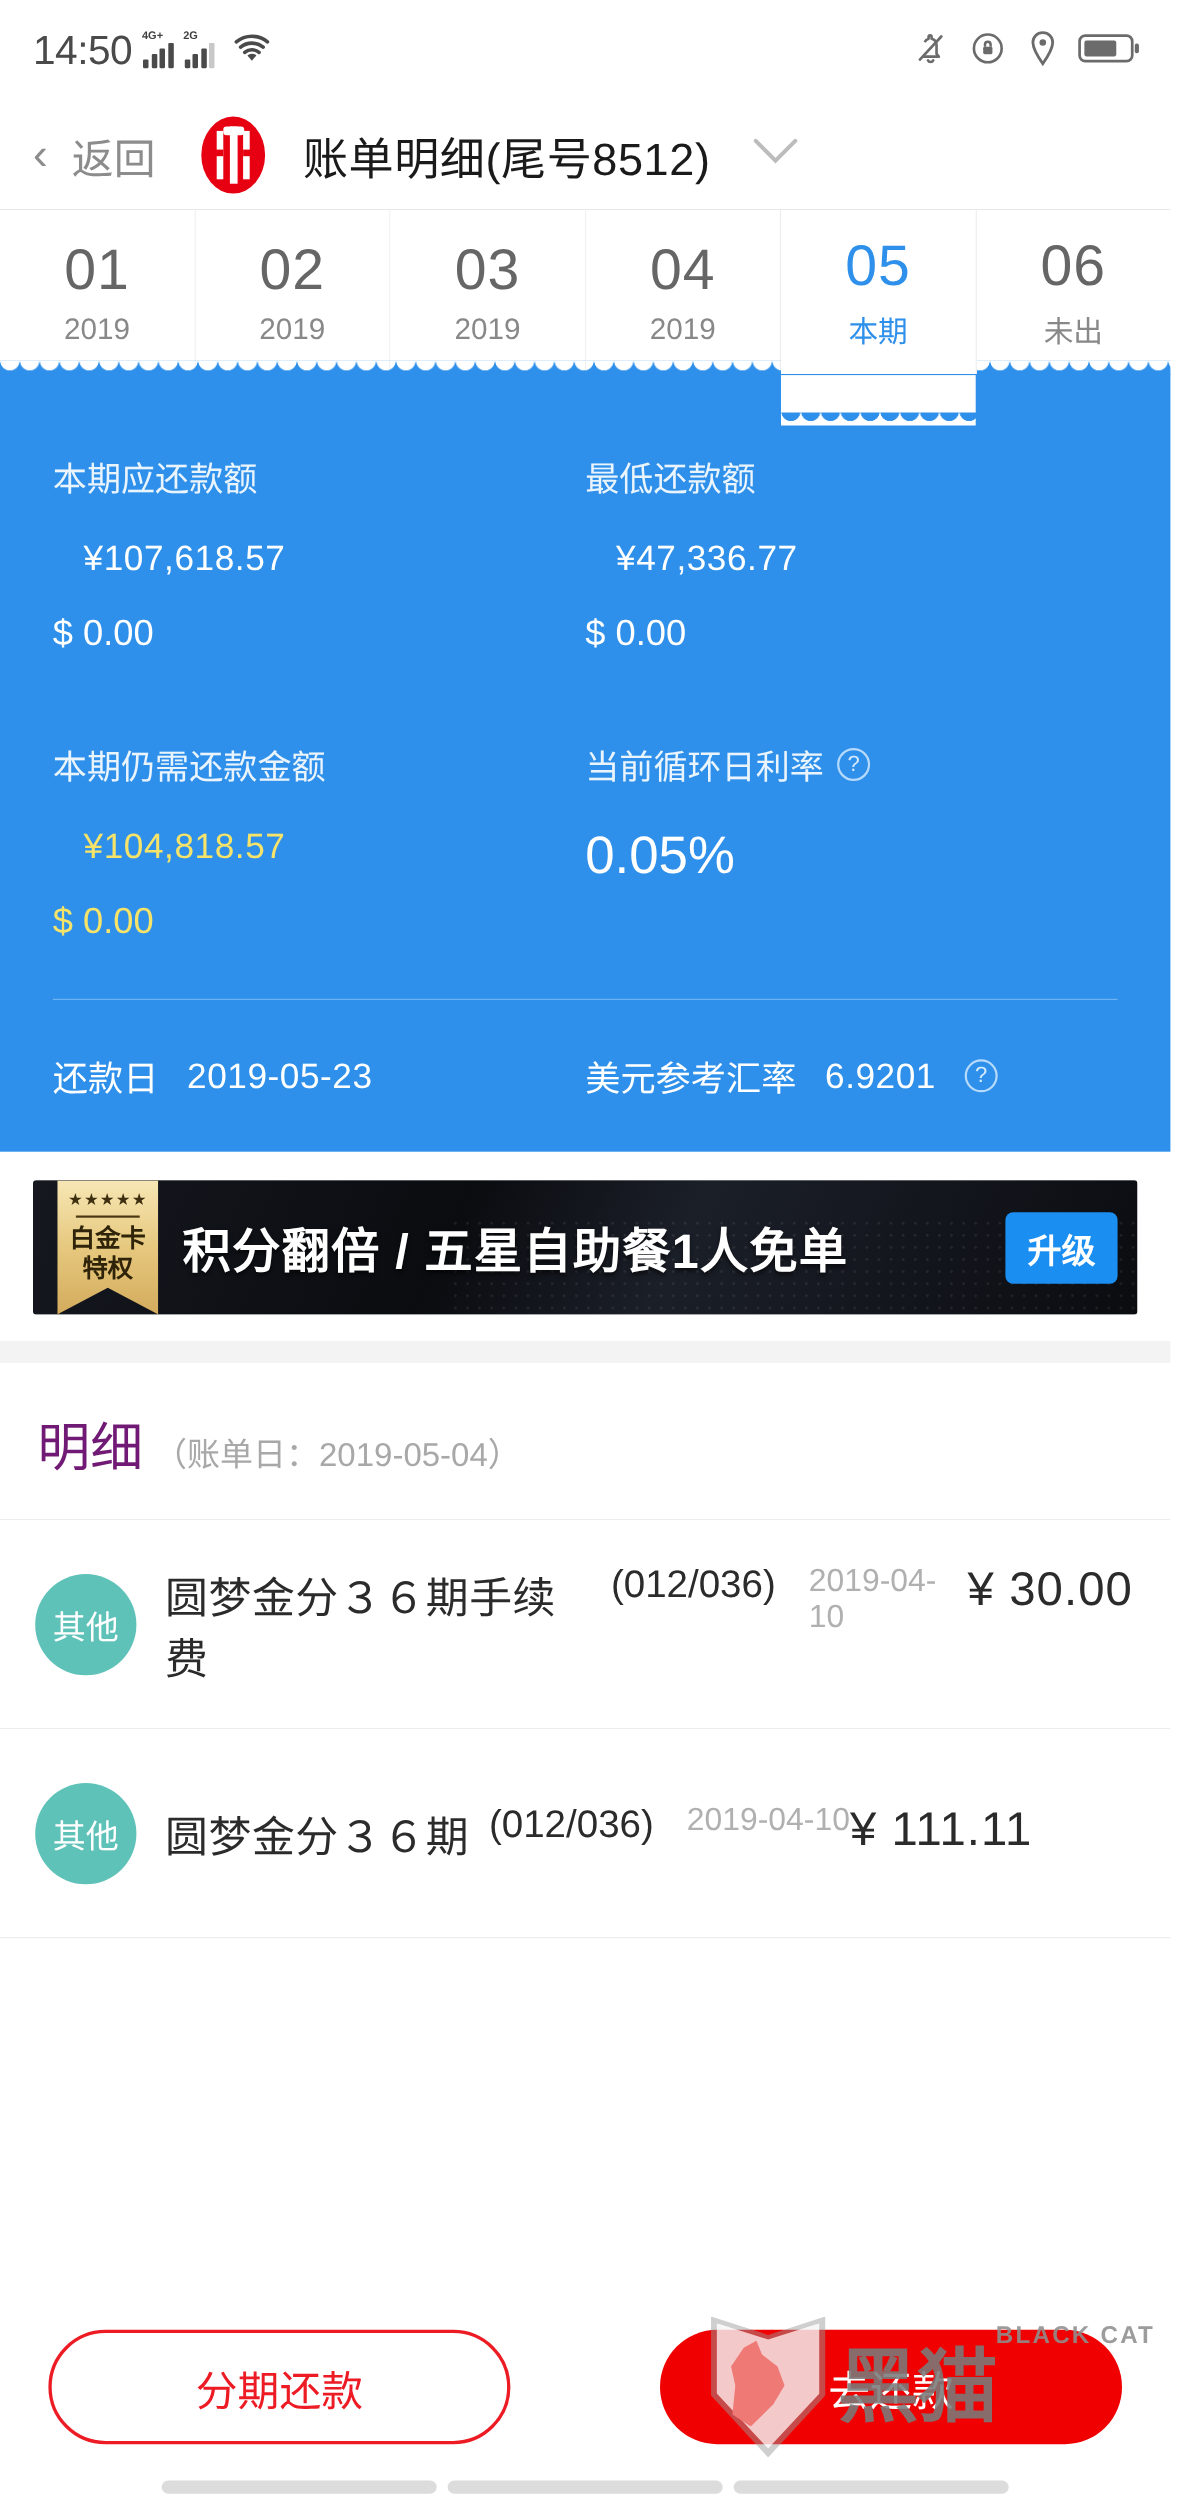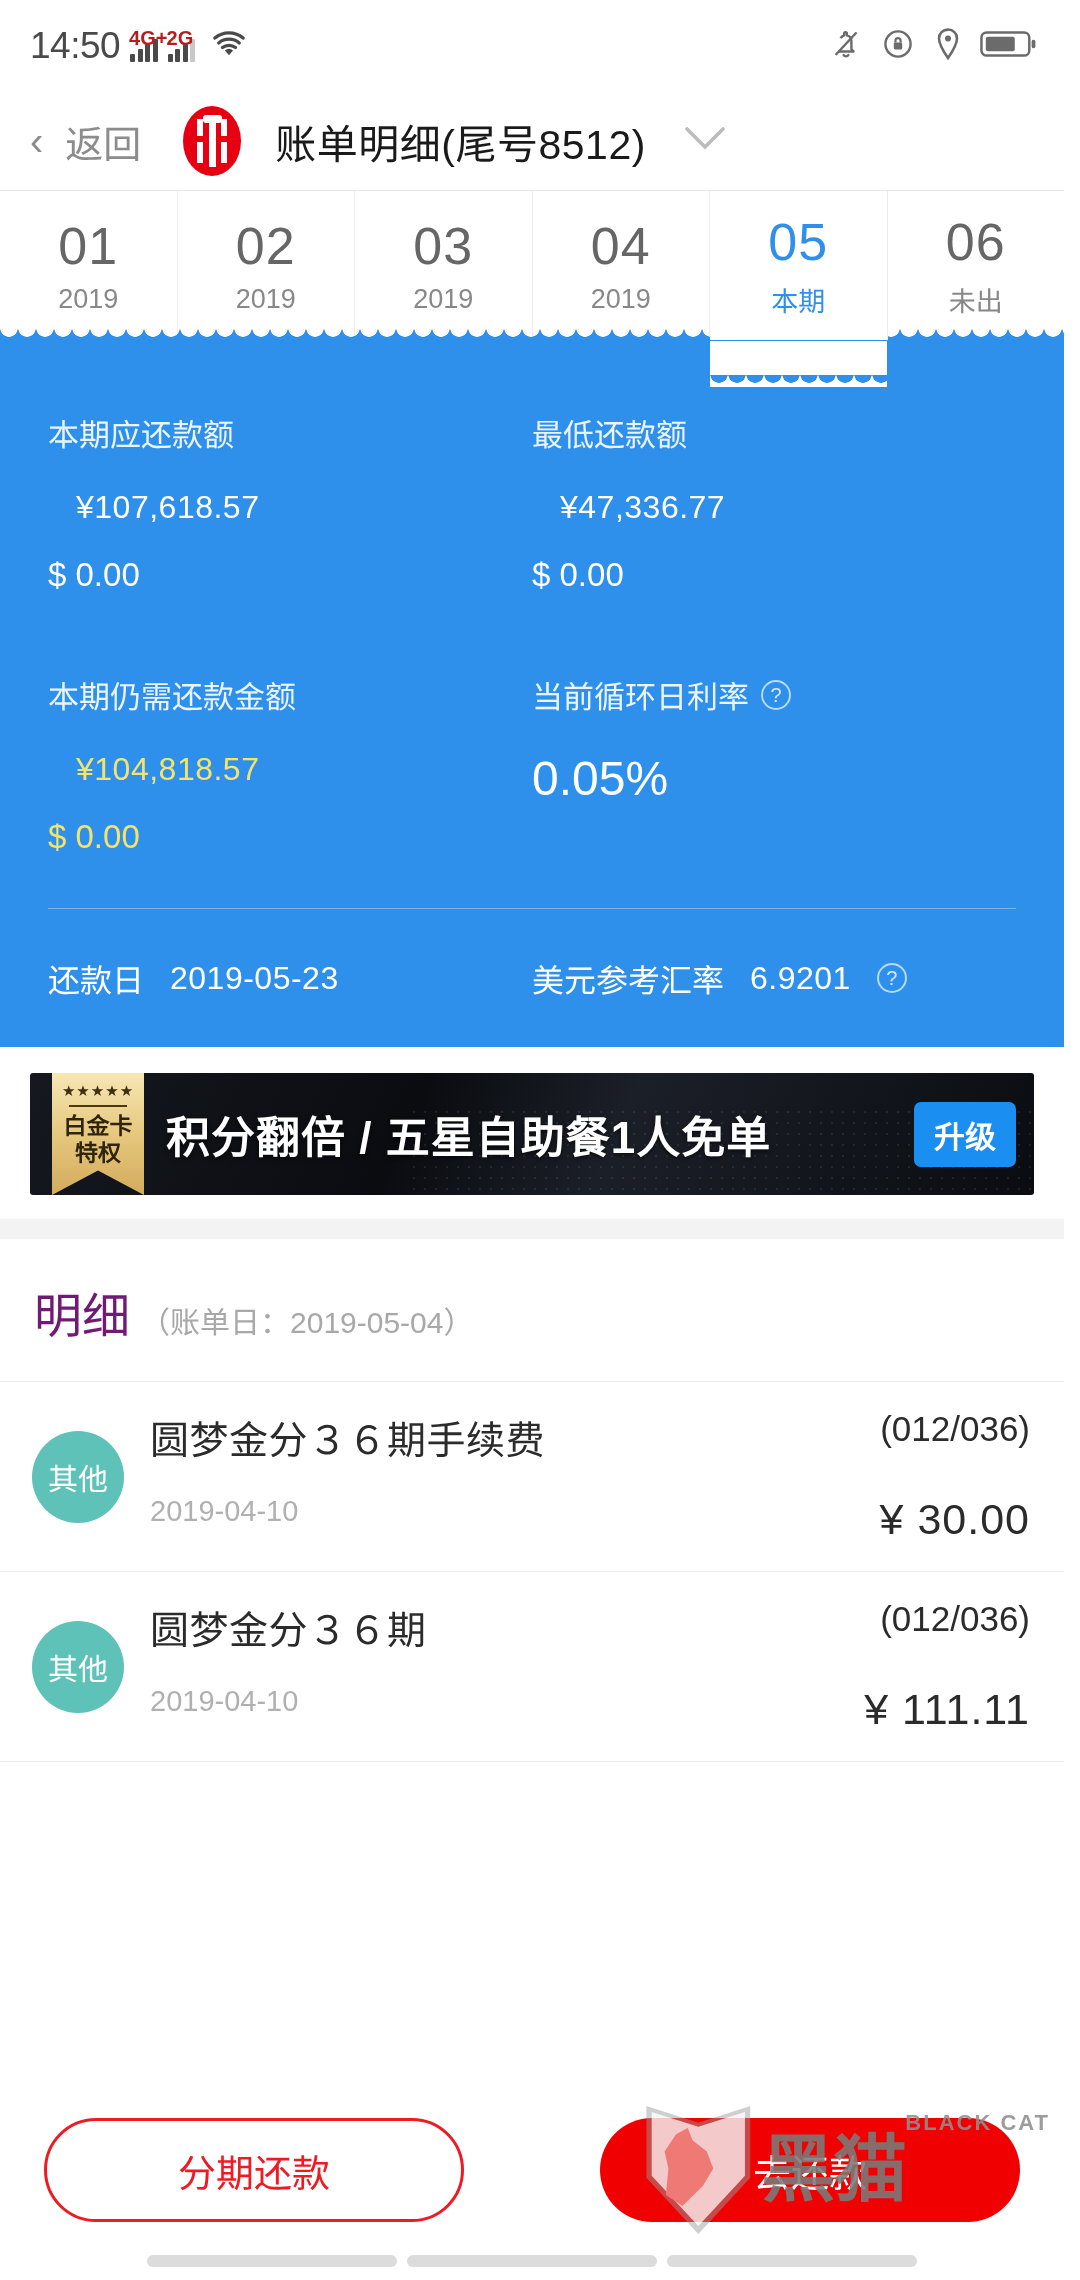--- a/index.html
+++ b/index.html
@@ -13,21 +13,21 @@
 
   
   .statusbar {
     height:92px; display:flex; align-items:center;
     justify-content:space-between; padding:0 26px 0 30px;
     background:#fff;
   }
   .sb-left { display:flex; align-items:center; gap:9px; }
   .sb-time { font-size:37px; color:#4a4a4a; font-weight:500; letter-spacing:-0.5px; }
   .sig { display:flex; align-items:flex-end; gap:2px; position:relative; padding-top:8px; }
-  .sig .lbl { position:absolute; top:-4px; left:0; font-size:20px; color:#b91c1c; font-weight:700; }
+  .sig .lbl { position:absolute; top:-4px; left:0; font-size:10px; color:#404040; font-weight:700; }
   .sig .bars { display:flex; align-items:flex-end; gap:2.5px; margin-left:1px; }
   .sig .bars i { display:block; width:5px; background:#4a4a4a; border-radius:1px; }
   .sig .bars i:nth-child(1){height:8px;} .sig .bars i:nth-child(2){height:13px;}
   .sig .bars i:nth-child(3){height:18px;} .sig .bars i:nth-child(4){height:23px;}
   .sig .bars i.dim { background:#c8c8c8; }
   .sb-right { display:flex; align-items:center; gap:16px; }
 
   
   .navbar { height:98px; display:flex; align-items:center; padding:0 30px; background:#fff; }
   .nav-back { display:flex; align-items:center; gap:12px; cursor:pointer; }
@@ -158,21 +158,21 @@
   .txn {
     display:flex; align-items:center; padding:26px 34px 26px 32px;
     border-bottom:1px solid #ececec; background:#fff; cursor:pointer;
     min-height:190px;
   }
   .badge {
     width:92px; height:92px; border-radius:50%; background:#5ec2b8;
     color:#fff; font-size:30px; display:flex; align-items:center;
     justify-content:center; flex:0 0 auto;
   }
-  .txn-body { flex:1; margin-left:26px; display:flex; flex-direction:column; gap:30px; }
+  .txn-body { flex:1; margin-left:26px; display:flex; flex-direction:row; gap:30px; }
   .txn-line { display:flex; align-items:flex-start; justify-content:space-between; }
   .txn-name { font-size:39px; color:#2b2b2b; letter-spacing:0.5px; }
   .txn-inst { font-size:35px; color:#2b2b2b; margin-left:18px; white-space:nowrap; }
   .txn-date { font-size:29px; color:#b0b0b0; }
   .txn-amt { font-size:43px; color:#2b2b2b; letter-spacing:1px; white-space:nowrap; }
 
   
   .actions {
     position:absolute; left:0; right:0; bottom:58px;
     display:flex; align-items:center; justify-content:space-between;

